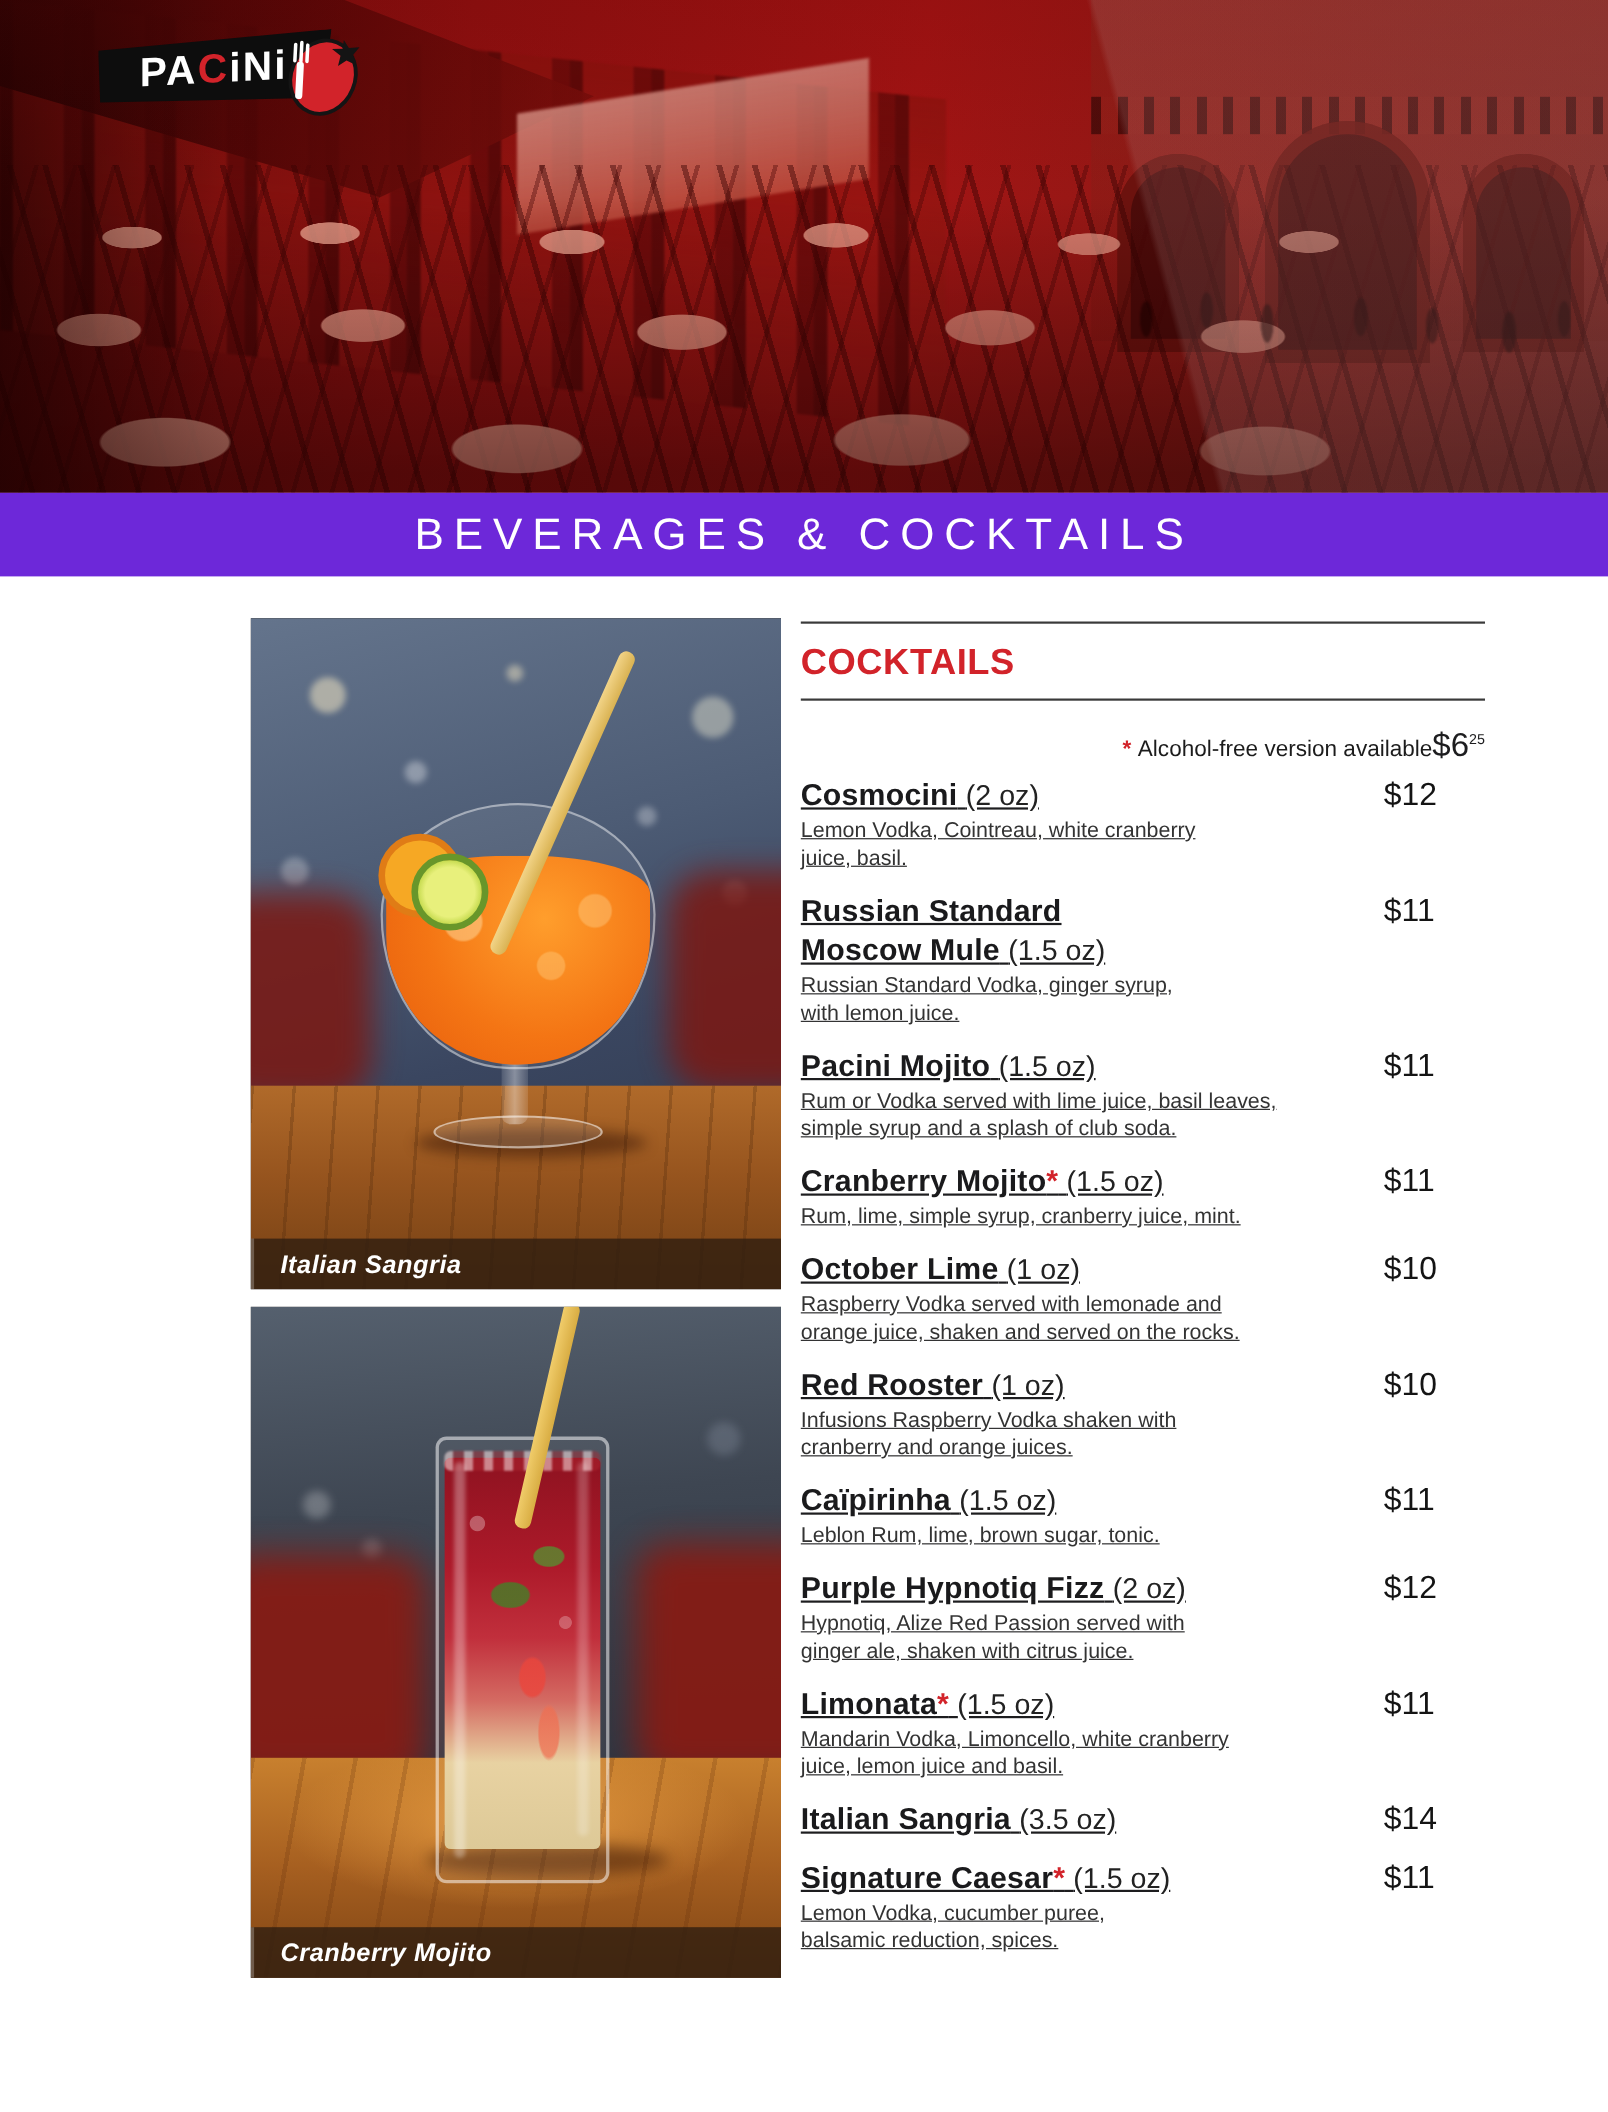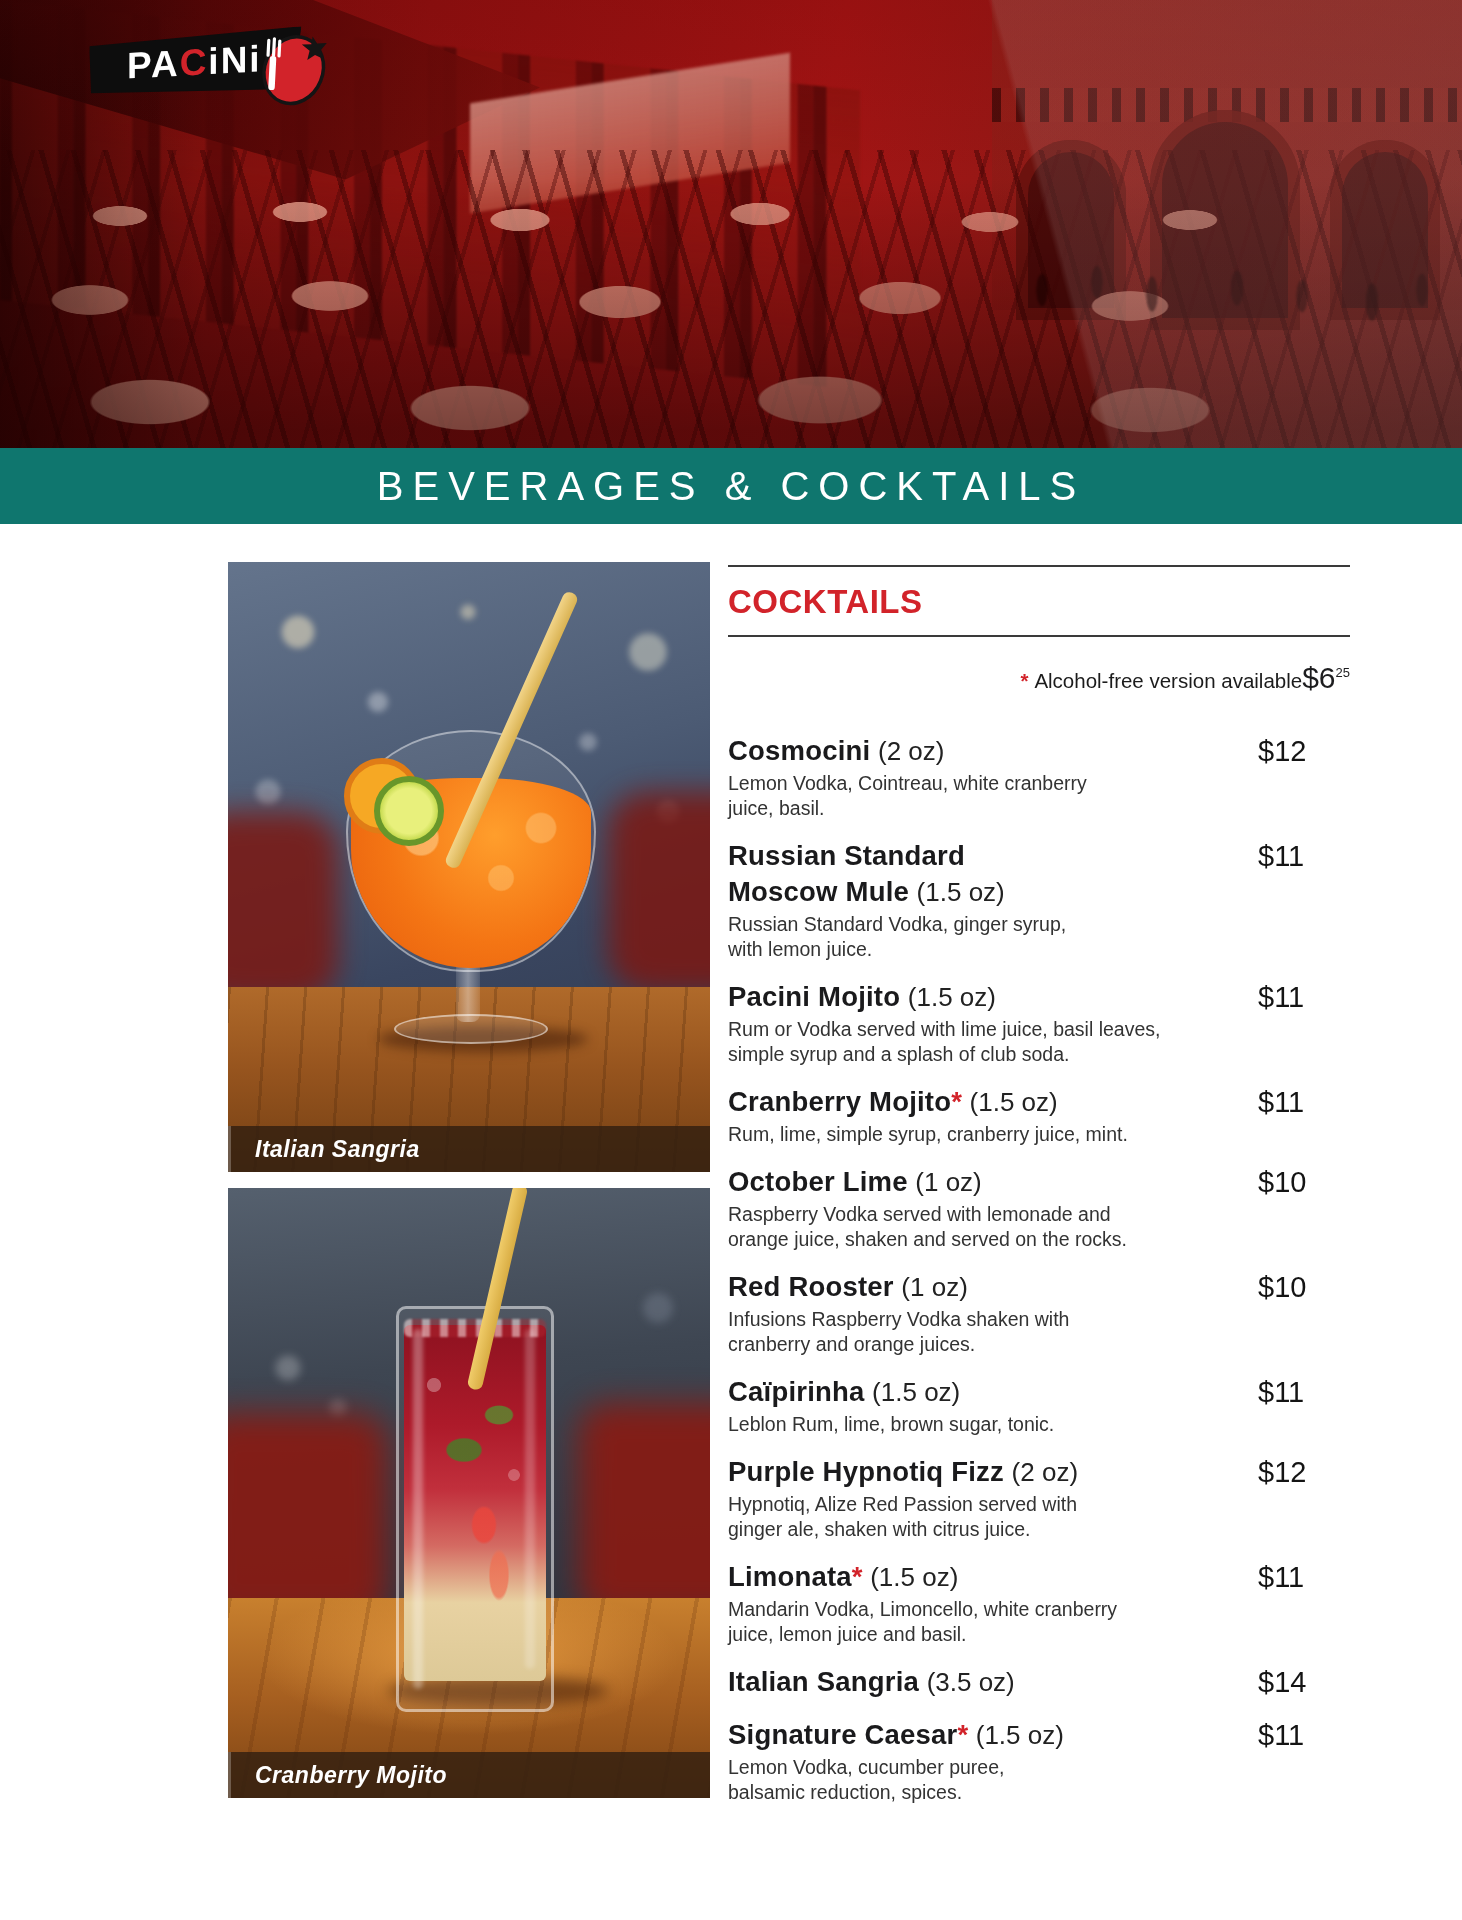--- a/index.html
+++ b/index.html
@@ -69,21 +69,21 @@
   .logo{position:absolute;left:88px;top:24px;width:260px;height:84px;}
   .logo-box{position:absolute;left:0;top:8px;width:212px;height:62px;background:#0d0d0d;
     transform:rotate(-3deg) skewX(-6deg);
     clip-path:polygon(0 14%,100% 0,97% 100%,2% 90%);
     display:flex;align-items:center;justify-content:center;}
   .logo-text{font-size:37px;font-weight:800;letter-spacing:2px;color:#ffffff;transform:skewX(3deg);}
   .logo-text .accent{color:#d2232a;}
   .logo-tomato{position:absolute;left:168px;top:2px;width:74px;height:84px;transform:rotate(8deg);}
 
   
-  .banner{position:absolute;left:0;top:448px;width:1462px;height:76px;background:#0f766e;
+  .banner{position:absolute;left:0;top:448px;width:1462px;height:76px;background:#6d28d9;
     display:flex;align-items:center;justify-content:center;}
   .banner-title{color:#ffffff;font-size:40px;font-weight:500;letter-spacing:9px;}
 
   
   .photo{position:absolute;left:228px;width:482px;height:610px;overflow:hidden;background:#222;}
   .photo.p1{top:562px;}
   .photo.p2{top:1188px;}
   .caption{position:absolute;left:0;bottom:0;width:100%;height:46px;
     background:rgba(48,30,16,.8);border-left:3px solid rgba(255,255,255,.25);
     display:flex;align-items:center;box-sizing:border-box;padding-left:24px;z-index:9;}
@@ -171,21 +171,21 @@
 
   
   .menu-col{position:absolute;left:728px;top:565px;width:622px;color:#1d1d1f;}
   .rule{height:2px;background:#3a3a3a;}
   .menu-title{font-size:33px;font-weight:800;letter-spacing:.5px;color:#d2232a;margin:16px 0 14px 0;}
   .note-row{display:flex;justify-content:flex-end;align-items:flex-start;margin-top:24px;}
   .note-text{font-size:20.5px;color:#1c1c1c;padding-top:8px;}
   .note-mark{color:#d2232a;font-weight:700;margin-right:6px;}
   .note-price{font-size:30px;font-weight:500;}
   .note-price sup{font-size:13px;font-weight:400;}
-  .menu-items{margin-top:38px;}
+  .menu-items{margin-top:10px;text-decoration:underline;}
   .item{position:relative;margin-bottom:17px;padding-right:92px;}
   .item-head{font-size:27.5px;line-height:36px;color:#1a1a1c;}
   .item-name{font-weight:600;white-space:pre-line;letter-spacing:.2px;}
   .item-ast{color:#d2232a;font-weight:700;}
   .item-ast:empty{display:none;}
   .item-size{font-weight:400;font-size:26px;color:#222;}
   .item-desc{font-size:19.5px;line-height:25px;color:#333;white-space:pre-line;margin-top:2px;}
   .item-price{position:absolute;right:-0px;top:2px;font-size:29px;font-weight:500;color:#141414;
     width:92px;text-align:left;}
 </style>

